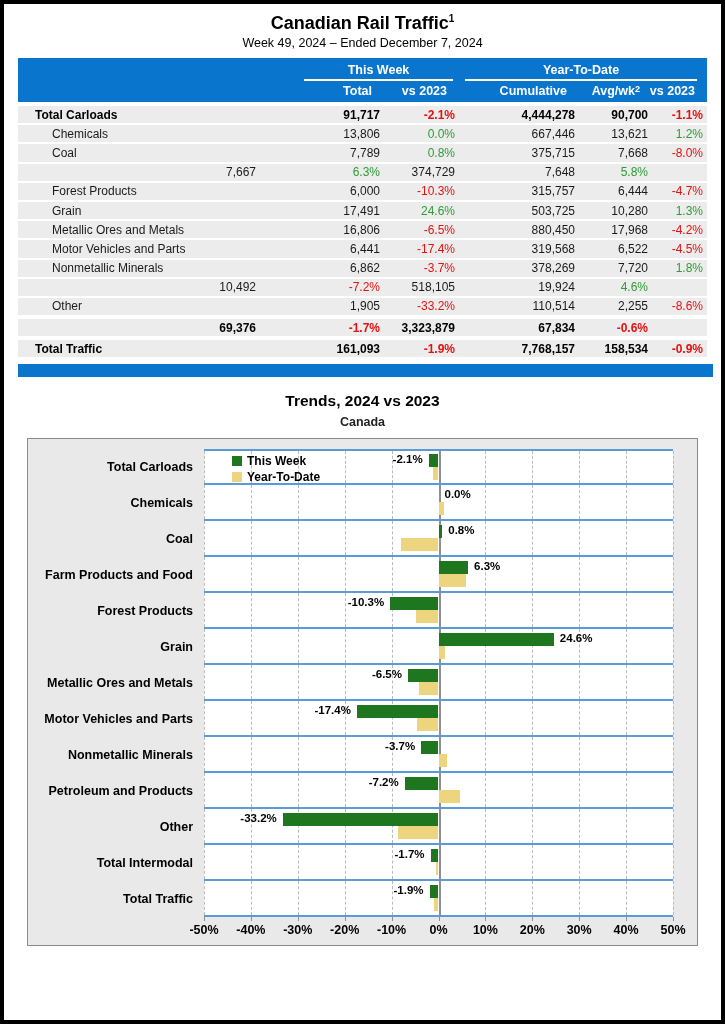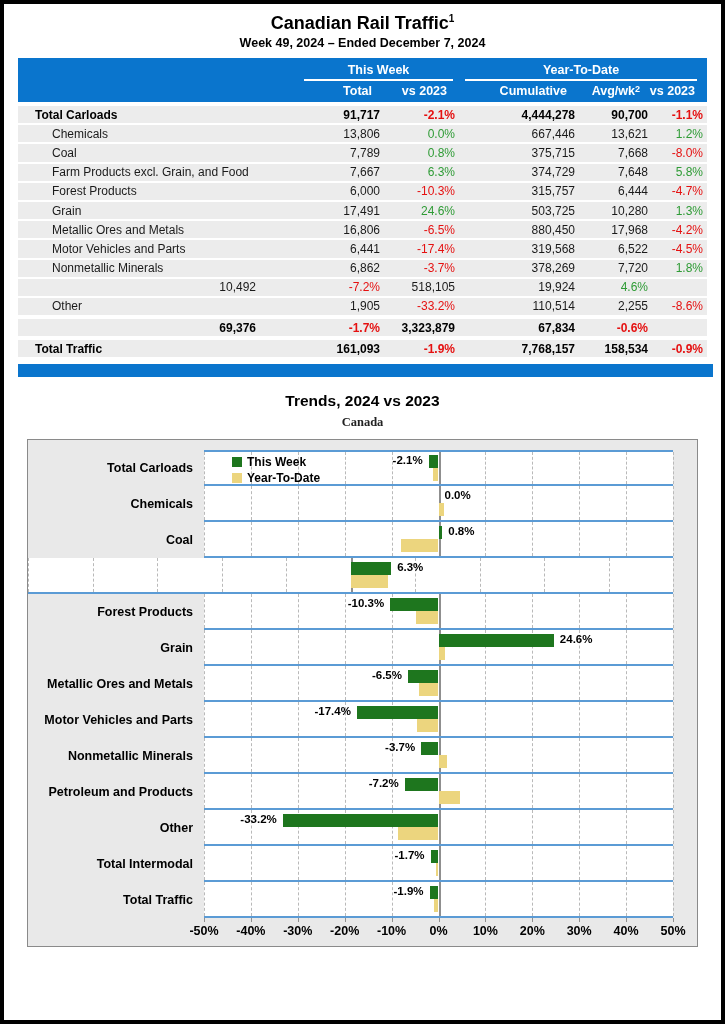--- a/index.html
+++ b/index.html
@@ -6,21 +6,21 @@
   html,body { background:#444; }
   .page {
     position:relative; width:725px; height:1024px; margin:0 auto;
     background:#fff; border:4px solid #000; overflow:hidden;
     font-family:"Liberation Sans", sans-serif; color:#1a1a1a;
   }
   
   .title-block { text-align:center; padding-top:9px; }
   .title-block h1 { font-size:18px; font-weight:bold; color:#000; display:inline-block; }
   .title-block h1 sup { font-size:10px; vertical-align:top; }
-  .subtitle { font-size:12.5px; font-weight:bold; color:#000; margin-top:2px; }
+  .subtitle { font-size:12.5px; font-weight:normal; color:#000; margin-top:2px; }
   
   .table-wrap { margin:8px 14px 0 14px; }
   .thead { background:#0a75cd; color:#fff; padding:5px 0 4px; }
   .thead-row1, .thead-row2, .trow {
     display:grid; grid-template-columns:238px 124px 75px 120px 73px 55px;
   }
   .grp { grid-column:2 / 4; }
   .grp.ytd { grid-column:4 / 7; }
   .grp .grp-inner {
     display:block; text-align:center; font-weight:bold; font-size:12.5px;
@@ -39,21 +39,21 @@
   .trow.total .label { padding-left:17px; }
   .neg { color:#e51010; }
   .pos { color:#2e9b35; }
   
   .blue-band { height:13px; background:#0a75cd; margin:7px 8px 0 14px; }
   .footnotes { margin:10px 0 0 36px; font-size:11.5px; color:#111; }
   .footnote { margin-top:6px; }
   .footnote sup { font-size:9px; margin-right:3px; }
   
   .chart-title { text-align:center; font-size:15.5px; font-weight:bold; color:#000; margin-top:15px; }
-  .chart-sub   { text-align:center; font-size:12.5px; font-weight:bold; color:#222; margin-top:5px;font-family:Liberation Serif, serif; }
+  .chart-sub   { text-align:center; font-size:12.5px; font-weight:bold; color:#222; margin-top:5px; }
   .chart-panel {
     position:relative; margin:9px 23px 0 23px; height:508px;
     background:#e9e9e9; border:1px solid #8a8a8a;
   }
   .crows { position:absolute; top:10px; left:0; right:0; }
   .crow { display:flex; height:36px; }
   .clabel {
     width:176px; padding-right:11px; font-size:12.5px; font-weight:bold; color:#000;
     display:flex; align-items:center; justify-content:flex-end; white-space:nowrap;
   }
@@ -130,21 +130,20 @@
         </div>
         <div class="trow">
           <div class="cell label">Coal</div>
           <div class="cell">7,789</div>
           <div class="cell pos">0.8%</div>
           <div class="cell">375,715</div>
           <div class="cell">7,668</div>
           <div class="cell neg">-8.0%</div>
         </div>
         <div class="trow">
-          <div class="cell label">Farm Products excl. Grain, and Food</div>
           <div class="cell">7,667</div>
           <div class="cell pos">6.3%</div>
           <div class="cell">374,729</div>
           <div class="cell">7,648</div>
           <div class="cell pos">5.8%</div>
         </div>
         <div class="trow">
           <div class="cell label">Forest Products</div>
           <div class="cell">6,000</div>
           <div class="cell neg">-10.3%</div>
@@ -289,20 +288,21 @@
             <div class="gridline" style="left: 80%;"></div>
             <div class="gridline" style="left: 90%;"></div>
             <div class="gridline" style="left: 100%;"></div>
             <div class="zeroline"></div>
             <div class="bar-week" style="left: 50%; width: 0.8%; background: rgb(30, 118, 30);"></div>
             <div class="bar-ytd" style="left: 42%; width: 8%; background: rgb(236, 213, 126);"></div>
             <div class="vlabel" style="left: calc(50.8% + 6px);">0.8%</div>
           </div>
         </div>
         <div class="crow">
+          <div class="clabel">Farm Products and Food</div>
           <div class="cplot">
             <div class="gridline" style="left: 0%;"></div>
             <div class="gridline" style="left: 10%;"></div>
             <div class="gridline" style="left: 20%;"></div>
             <div class="gridline" style="left: 30%;"></div>
             <div class="gridline" style="left: 40%;"></div>
             <div class="gridline" style="left: 50%;"></div>
             <div class="gridline" style="left: 60%;"></div>
             <div class="gridline" style="left: 70%;"></div>
             <div class="gridline" style="left: 80%;"></div>

